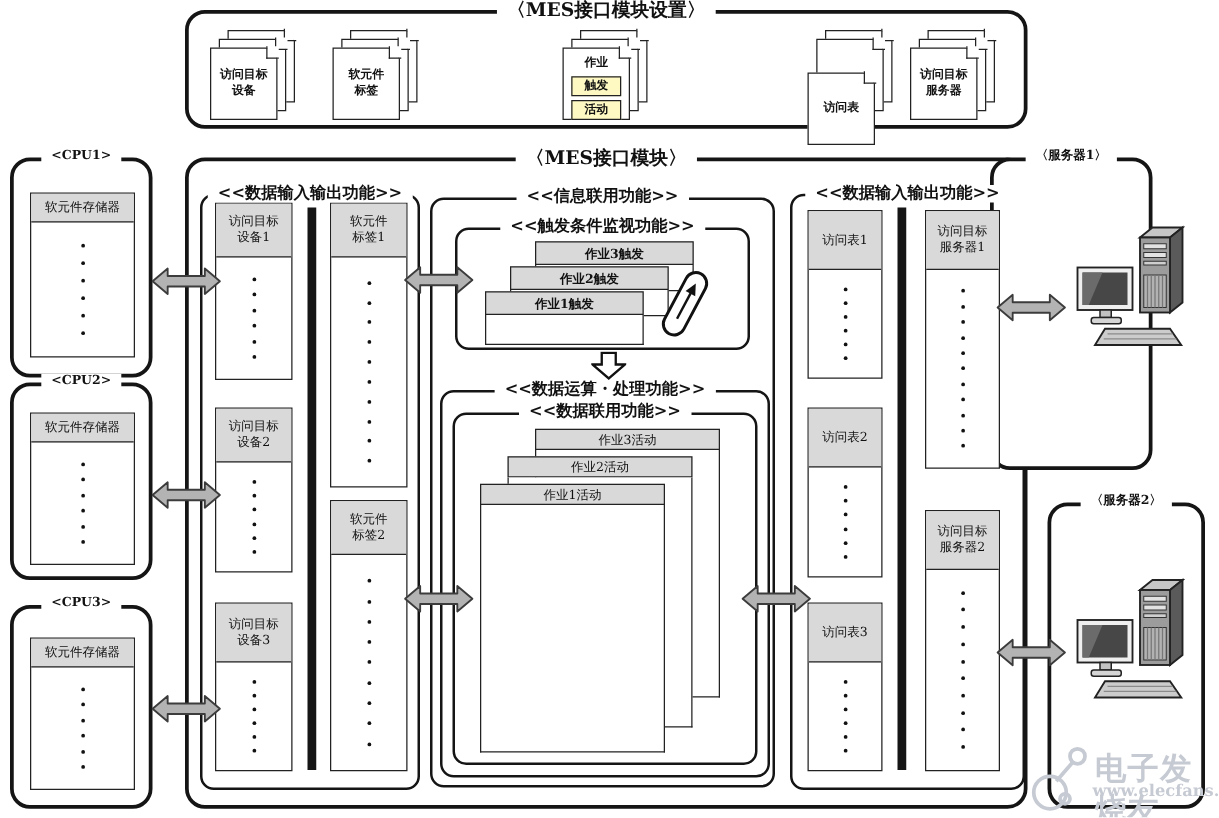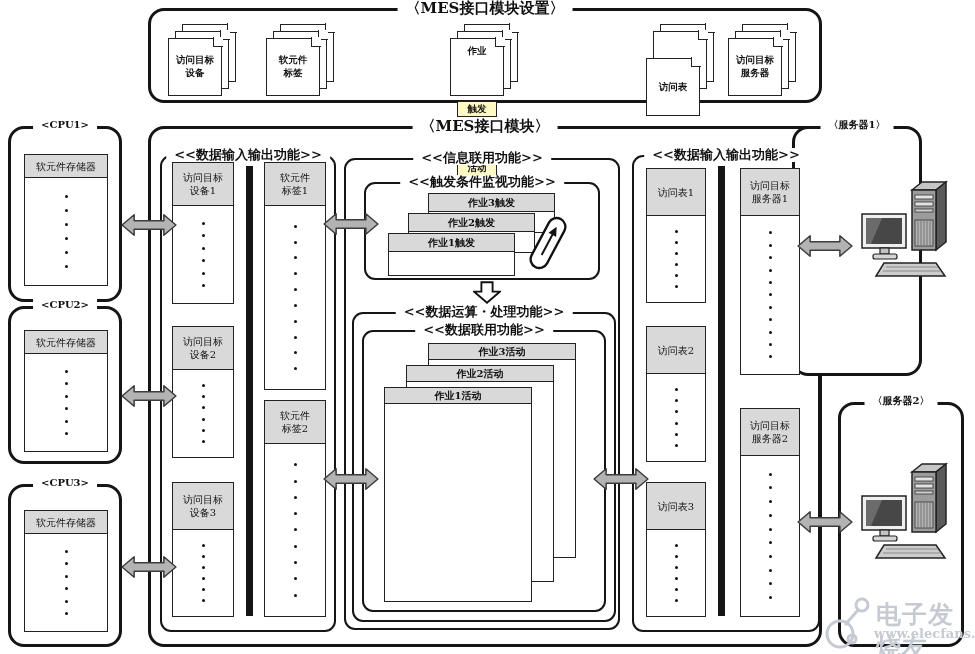--- a/index.html
+++ b/index.html
@@ -22,33 +22,33 @@
            white-space:pre-line;line-height:1.3;}
   .panel-dots{flex:1;display:flex;flex-direction:column;align-items:center;
               justify-content:space-evenly;padding:6px 0;}
   .dot{width:3px;height:3px;background:#111;border-radius:50%;}
   .jobcard{position:absolute;width:127px;display:flex;flex-direction:column;}
   .jc-h{height:19px;background:#d9d9d9;border:1.6px solid #222;box-sizing:border-box;display:flex;
         align-items:center;justify-content:center;font-size:10px;font-weight:bold;}
   .jc-b{height:21px;background:#fff;border:1.6px solid #222;border-top:none;box-sizing:border-box;}
   .actcard{position:absolute;width:148px;display:flex;flex-direction:column;}
   .ac-h{height:17px;background:#d9d9d9;border:1.6px solid #222;box-sizing:border-box;display:flex;
-        align-items:center;justify-content:center;font-size:10px;font-weight:bold;}
+        align-items:center;justify-content:center;font-size:10px;font-weight:normal;}
   .ac-b{flex:1;background:#fff;border:1.6px solid #222;border-top:none;box-sizing:border-box;}
   .arrow{position:absolute;z-index:6;}
   .docstack{position:absolute;width:68px;height:74px;z-index:2;}
   .doc{position:absolute;width:54px;height:58px;background:#fff;border:1.6px solid #222;box-sizing:border-box;}
   .doc::before{content:"";position:absolute;top:-1.6px;right:-1.6px;width:0;height:0;
                border-top:11px solid #fff;border-left:11px solid transparent;}
   .doc::after{content:"";position:absolute;top:-1.6px;right:-1.6px;width:10px;height:10px;
               border-left:1.6px solid #222;border-bottom:1.6px solid #222;box-sizing:border-box;}
   .doc-label{position:absolute;inset:0;display:flex;flex-direction:column;align-items:center;
              justify-content:center;font-size:9.5px;font-weight:bold;text-align:center;
              white-space:pre-line;line-height:1.35;}
-  .doc-label.top{justify-content:flex-start;padding-top:6px;gap:40px;}
+  .doc-label.top{justify-content:flex-start;padding-top:6px;}
   .doc-sub{display:block;border:1.4px solid #222;background:#fef9c3;width:38px;margin-top:3px;
            font-size:9.5px;font-weight:bold;line-height:1.5;}
   .pcicon{position:absolute;z-index:2;}
   .wm{position:absolute;z-index:10;color:#c6cad3;}
   .wm-name{position:absolute;left:876px;top:598px;font-size:25px;font-weight:bold;letter-spacing:1px;}
   .wm-url{position:absolute;left:874px;top:626px;font-size:13px;font-weight:bold;}
 </style>
 </head>
 <body>
 

